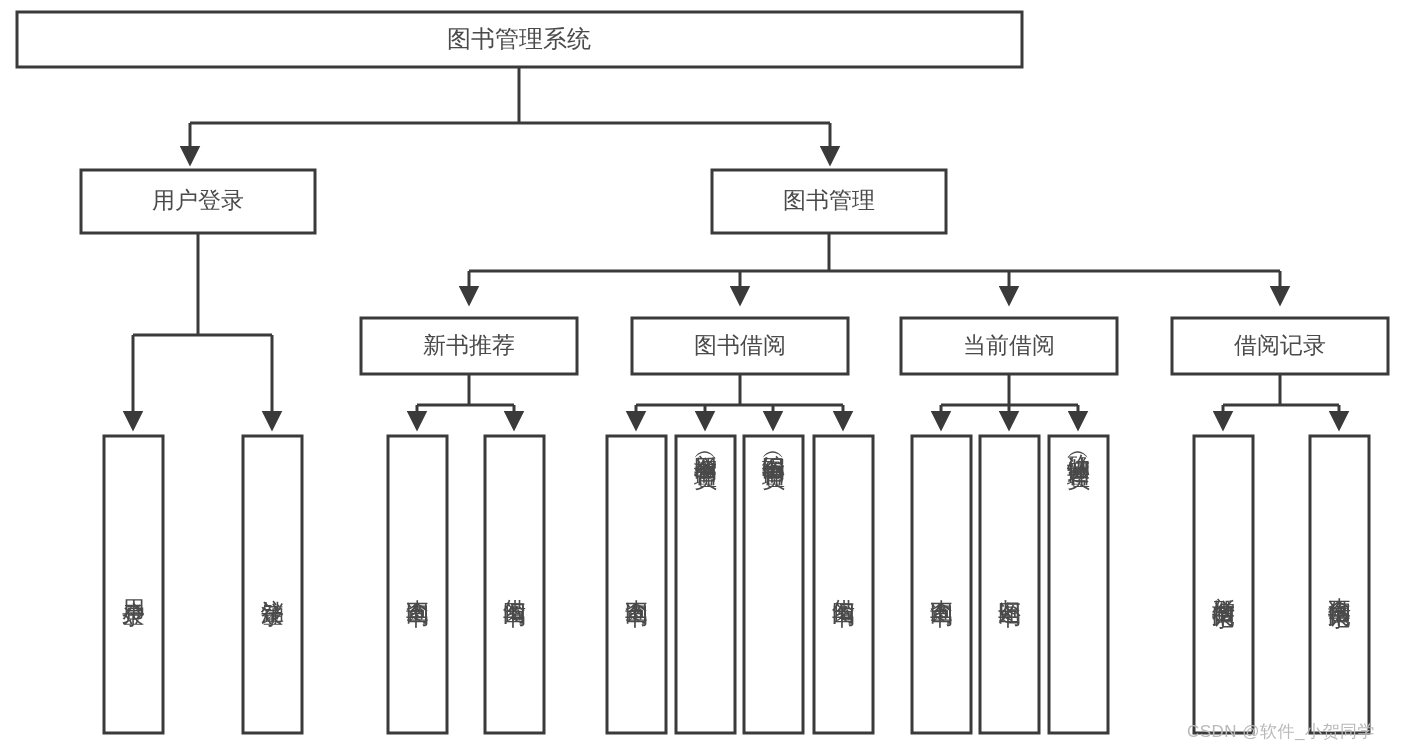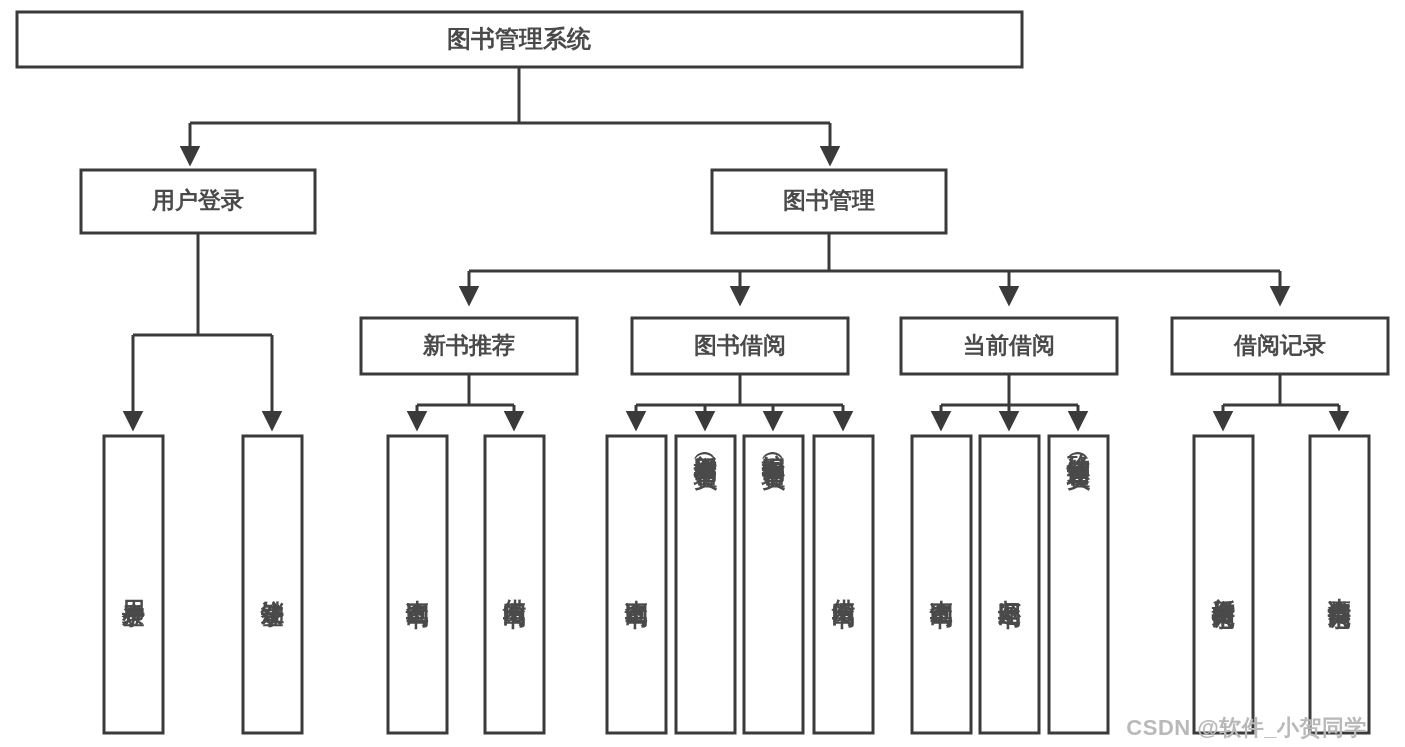--- a/index.html
+++ b/index.html
@@ -10,21 +10,20 @@
   body {
     width: 1405px;
     height: 747px;
     font-family: "Liberation Sans", "DejaVu Sans", sans-serif;
     overflow: hidden;
   }
   #diagram-root {
     position: relative;
     width: 1387px;
     height: 747px;
-    font-weight: bold;
   }
   svg.diagram {
     position: absolute;
     top: 0;
     left: 0;
     width: 1405px;
     height: 747px;
     display: block;
   }
   .node-box {
@@ -63,24 +62,24 @@
     font-family: "Liberation Sans", "DejaVu Sans", sans-serif;
     font-size: 23px;
     line-height: 1.08;
     letter-spacing: 2px;
     color: #4a4a4a;
     white-space: nowrap;
     text-align: center;
   }
   .watermark {
     position: absolute;
-    right: 20px;
+    right: 12px;
     bottom: 4px;
     font-family: "Liberation Sans", "DejaVu Sans", sans-serif;
-    font-size: 22px;
+    font-size: 17px;
     color: #b9b9b9;
     letter-spacing: 0.5px;
     white-space: nowrap;
   }
 </style>
 </head>
 <body>
 
 <div id="diagram-root">
 

